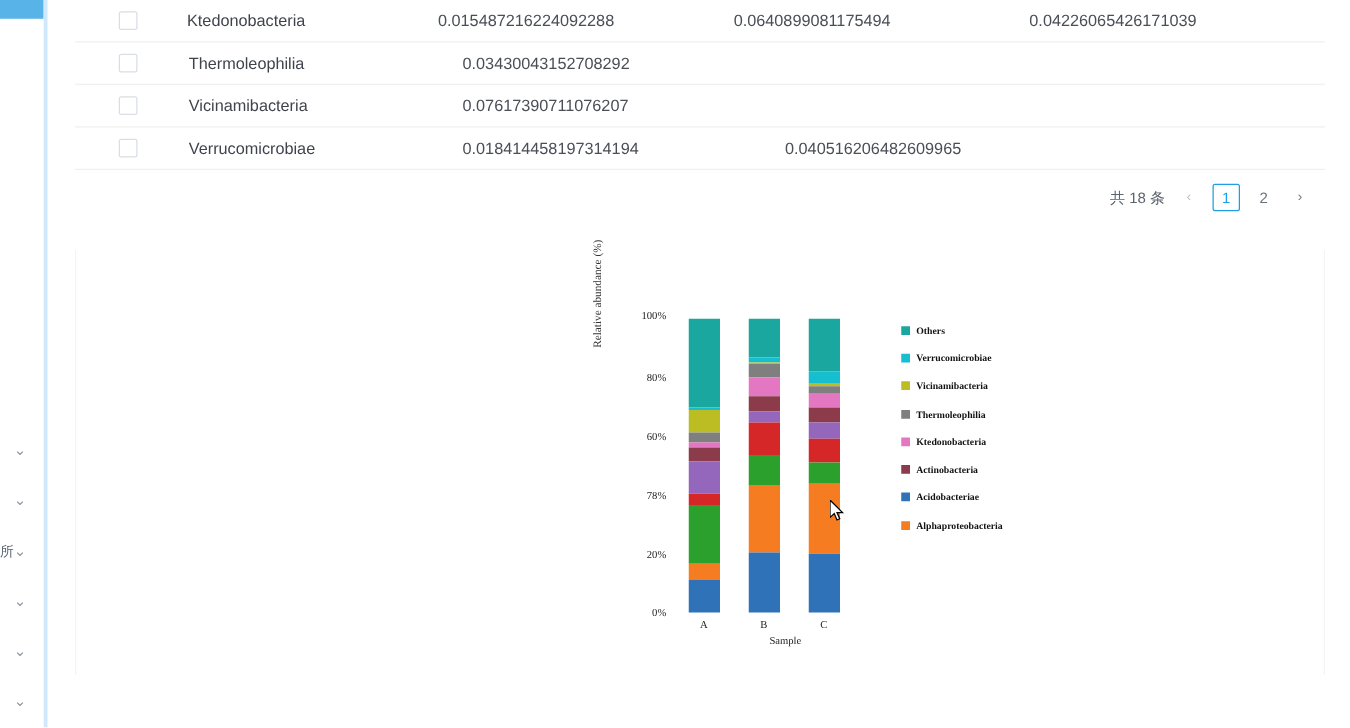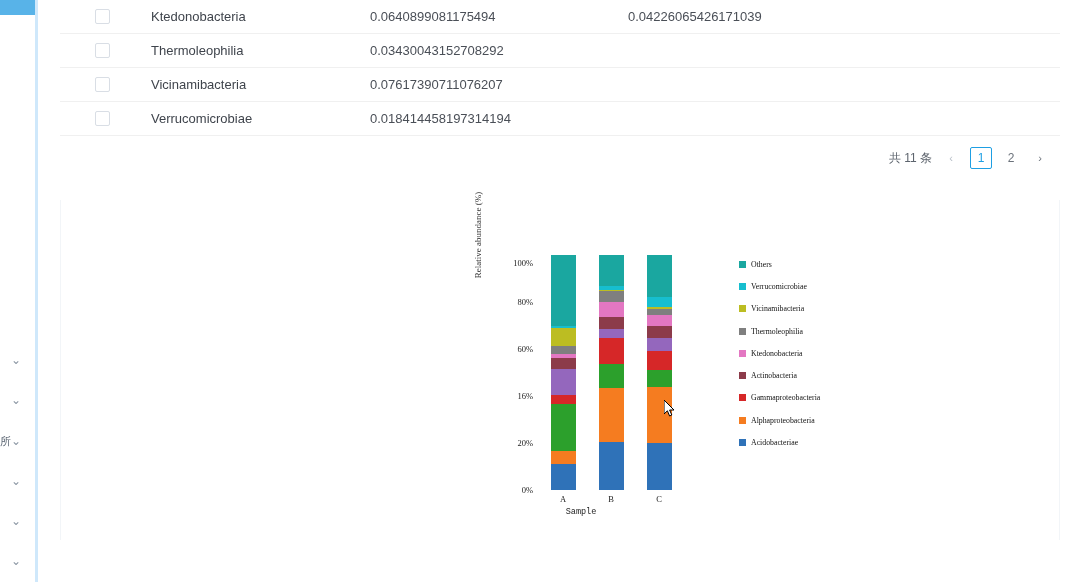--- a/index.html
+++ b/index.html
@@ -179,30 +179,31 @@
     text-align: center;
     font-size: 8.5px;
     color: #222;
     font-family: "Liberation Serif", serif;
   }
   .x-axis-title {
     position: absolute;
     top: 262px;
     left: 40px;
     width: 120px;
-    text-align: center;
+    text-align: right;
     font-size: 8.5px;
     color: #222;
-    font-family: Liberation Mono, monospace;
+    font-family: Liberation Serif, serif;
   }
   .legend {
     position: absolute;
-    left: 258px;
+    left: 240px;
     top: 8px;
     width: 120px;
+    font-weight: bold;
   }
   .legend-item {
     display: flex;
     align-items: center;
     height: 22.3px;
     font-size: 7.8px;
     color: #111;
     font-family: "Liberation Serif", serif;
   }
   .legend-swatch {
@@ -237,20 +238,21 @@
 
   <div class="page-frame"></div>
 
   <div class="table-wrap">
 
     <div class="data-row">
       <div class="cell-check">
         <span class="checkbox"></span>
       </div>
       <div class="cell-name">Ktedonobacteria</div>
+      <div class="cell-val">0.015487216224092288</div>
       <div class="cell-val">0.0640899081175494</div>
       <div class="cell-val">0.04226065426171039</div>
     </div>
 
     <div class="data-row">
       <div class="cell-check">
         <span class="checkbox"></span>
       </div>
       <div class="cell-name">Thermoleophilia</div>
       <div class="cell-val">0.03430043152708292</div>
@@ -263,42 +265,43 @@
       <div class="cell-name">Vicinamibacteria</div>
       <div class="cell-val">0.07617390711076207</div>
     </div>
 
     <div class="data-row">
       <div class="cell-check">
         <span class="checkbox"></span>
       </div>
       <div class="cell-name">Verrucomicrobiae</div>
       <div class="cell-val">0.018414458197314194</div>
+      <div class="cell-val">0.040516206482609965</div>
     </div>
 
   </div>
 
   <div class="pagination">
-    <span class="pg-total">共 11 条</span>
+    <span class="pg-total">共 18 条</span>
     <span class="pg-arrow">‹</span>
     <span class="pg-num current">1</span>
     <span class="pg-num">2</span>
     <span class="pg-arrow active">›</span>
   </div>
 
   <div class="chart-panel">
     <div class="chart-area">
       <div class="y-axis-title">Relative abundance (%)</div>
       <div id="yticks">
           <div class="ytick" style="left: 18px; top: 240px;">0%</div>
           <div class="ytick" style="left: 18px; top: 193px;">20%</div>
-          <div class="ytick" style="left: 18px; top: 146px;">16%</div>
+          <div class="ytick" style="left: 18px; top: 146px;">78%</div>
           <div class="ytick" style="left: 18px; top: 99px;">60%</div>
           <div class="ytick" style="left: 18px; top: 52px;">80%</div>
-          <div class="ytick" style="left: 18px; top: 13px; font-family: Liberation Serif, serif;">100%</div>
+          <div class="ytick" style="left: 18px; top: 2px; font-family: Liberation Serif, serif;">100%</div>
         </div>
       <div class="plot" id="plot">
           <div class="bar" style="left: 10px;">
             <div class="seg" style="height: 71.205px; background: rgb(26, 167, 160);"></div>
             <div class="seg" style="height: 1.645px; background: rgb(23, 190, 207);"></div>
             <div class="seg" style="height: 17.625px; background: rgb(188, 189, 34);"></div>
             <div class="seg" style="height: 8.225px; background: rgb(127, 127, 127);"></div>
             <div class="seg" style="height: 4.7px; background: rgb(227, 119, 194);"></div>
             <div class="seg" style="height: 10.575px; background: rgb(140, 59, 74);"></div>
             <div class="seg" style="height: 25.85px; background: rgb(148, 103, 189);"></div>
@@ -359,30 +362,26 @@
           </div>
           <div class="legend-item">
             <span class="legend-swatch" style="background: rgb(227, 119, 194);"></span>
             <span>Ktedonobacteria</span>
           </div>
           <div class="legend-item">
             <span class="legend-swatch" style="background: rgb(140, 59, 74);"></span>
             <span>Actinobacteria</span>
           </div>
           <div class="legend-item">
-            <span class="legend-swatch" style="background: rgb(214, 39, 40);"></span>
-            <span>Gammaproteobacteria</span>
+            <span class="legend-swatch" style="background: rgb(47, 114, 184);"></span>
+            <span>Acidobacteriae</span>
           </div>
           <div class="legend-item">
             <span class="legend-swatch" style="background: rgb(245, 124, 32);"></span>
             <span>Alphaproteobacteria</span>
-          </div>
-          <div class="legend-item">
-            <span class="legend-swatch" style="background: rgb(47, 114, 184);"></span>
-            <span>Acidobacteriae</span>
           </div>
         </div>
     </div>
   </div>
 
   <svg class="cursor" viewBox="0 0 12 18">
     <polygon points="0,0 0,14 3.4,10.8 5.6,16 7.8,15 5.6,10 10,10" fill="#ffffff" stroke="#000000" stroke-width="1"></polygon>
   </svg>
 
 </div>

